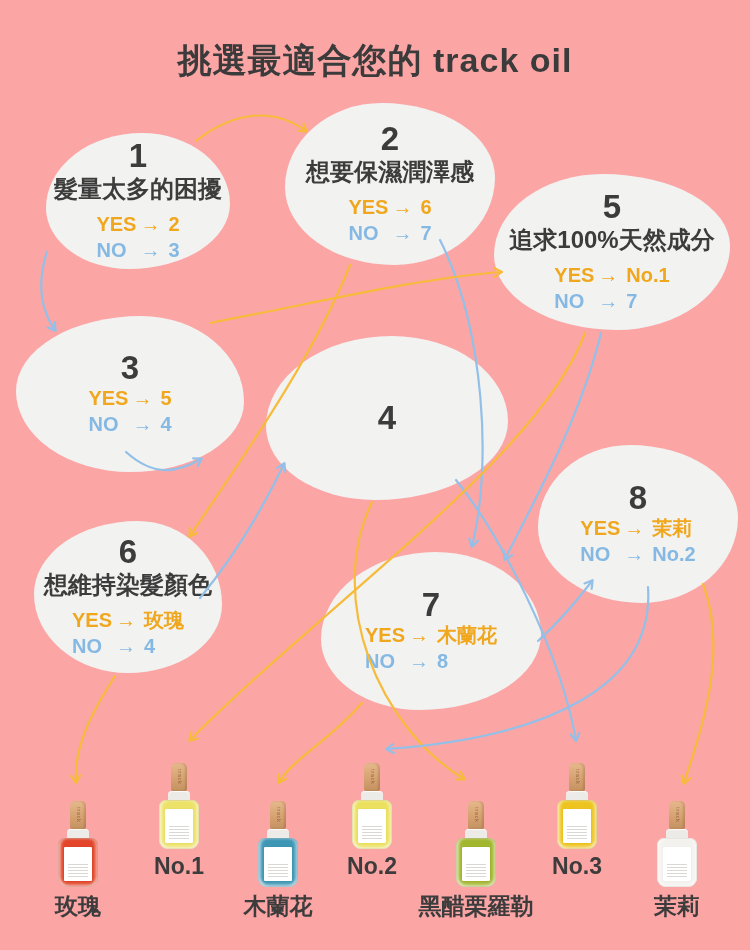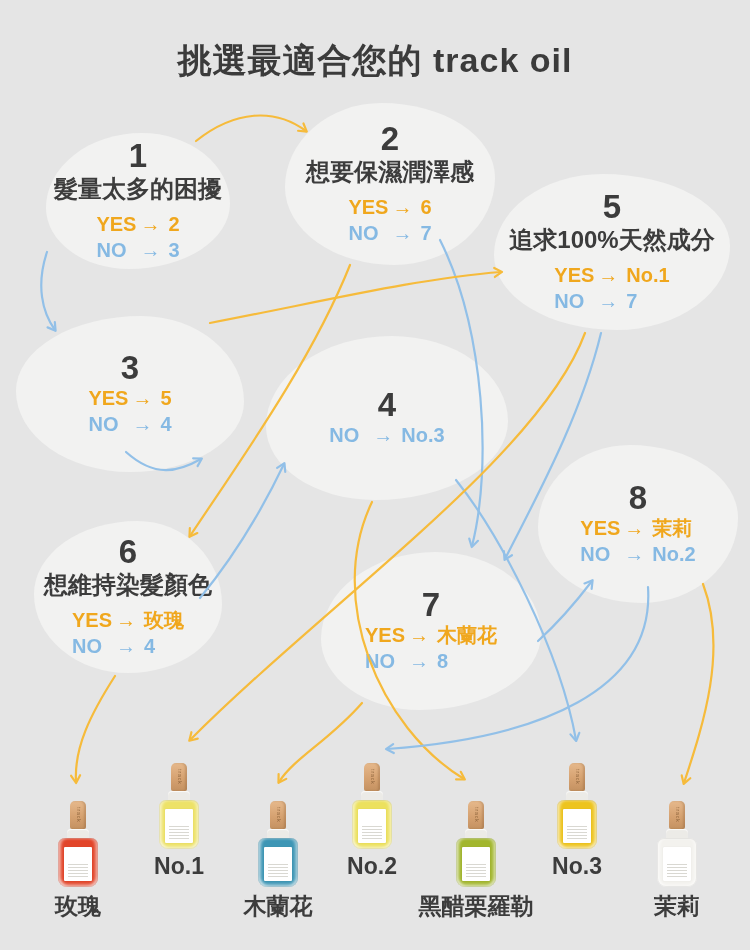--- a/index.html
+++ b/index.html
@@ -1,18 +1,18 @@
 <!DOCTYPE html>
 <html style="--yes-text: #F0A71D; --no-text: #85B9E3; --bubble: #F2F2F1;"><head>
 <meta charset="utf-8">
 <style>
   html,body{margin:0;padding:0;background:#ffffff;}
   body{width:750px;height:950px;overflow:hidden;
        font-family:"Liberation Sans","DejaVu Sans",sans-serif;}
-  .stage{position:relative;width:750px;height:950px;background:#e5e5e5;}
+  .stage{position:relative;width:750px;height:950px;background:#fca5a5;}
 
   .page-title{position:absolute;left:0;top:38px;width:750px;text-align:center;
     font-size:34px;font-weight:700;color:#3b3b3b;letter-spacing:1px;margin:0;}
 
   
   .bubble{position:absolute;background:var(--bubble,#F2F2F1);z-index:1;
     display:flex;flex-direction:column;align-items:center;justify-content:center;}
   .shape-a{border-radius:52% 48% 55% 45% / 55% 52% 48% 45%;}
   .shape-b{border-radius:46% 54% 48% 52% / 52% 46% 54% 48%;}
   .shape-c{border-radius:55% 45% 50% 50% / 48% 55% 45% 52%;}
@@ -119,21 +119,20 @@
     <div class="num">3</div>
     <div class="ans-block">
       <div class="line yes"><span class="ans">YES</span><span class="arr">→</span><span class="tgt">5</span></div>
       <div class="line no"><span class="ans">NO</span><span class="arr">→</span><span class="tgt">4</span></div>
     </div>
   </div>
 
   <div class="bubble b4 shape-a">
     <div class="num">4</div>
     <div class="ans-block">
-      <div class="line no"><span class="ans">NO</span><span class="arr">→</span><span class="tgt">No.3</span></div>
     </div>
   </div>
 
   <div class="bubble b5 shape-b">
     <div class="num">5</div>
     <div class="q">追求100%天然成分</div>
     <div class="ans-block">
       <div class="line yes"><span class="ans">YES</span><span class="arr">→</span><span class="tgt">No.1</span></div>
       <div class="line no"><span class="ans">NO</span><span class="arr">→</span><span class="tgt">7</span></div>
     </div>

